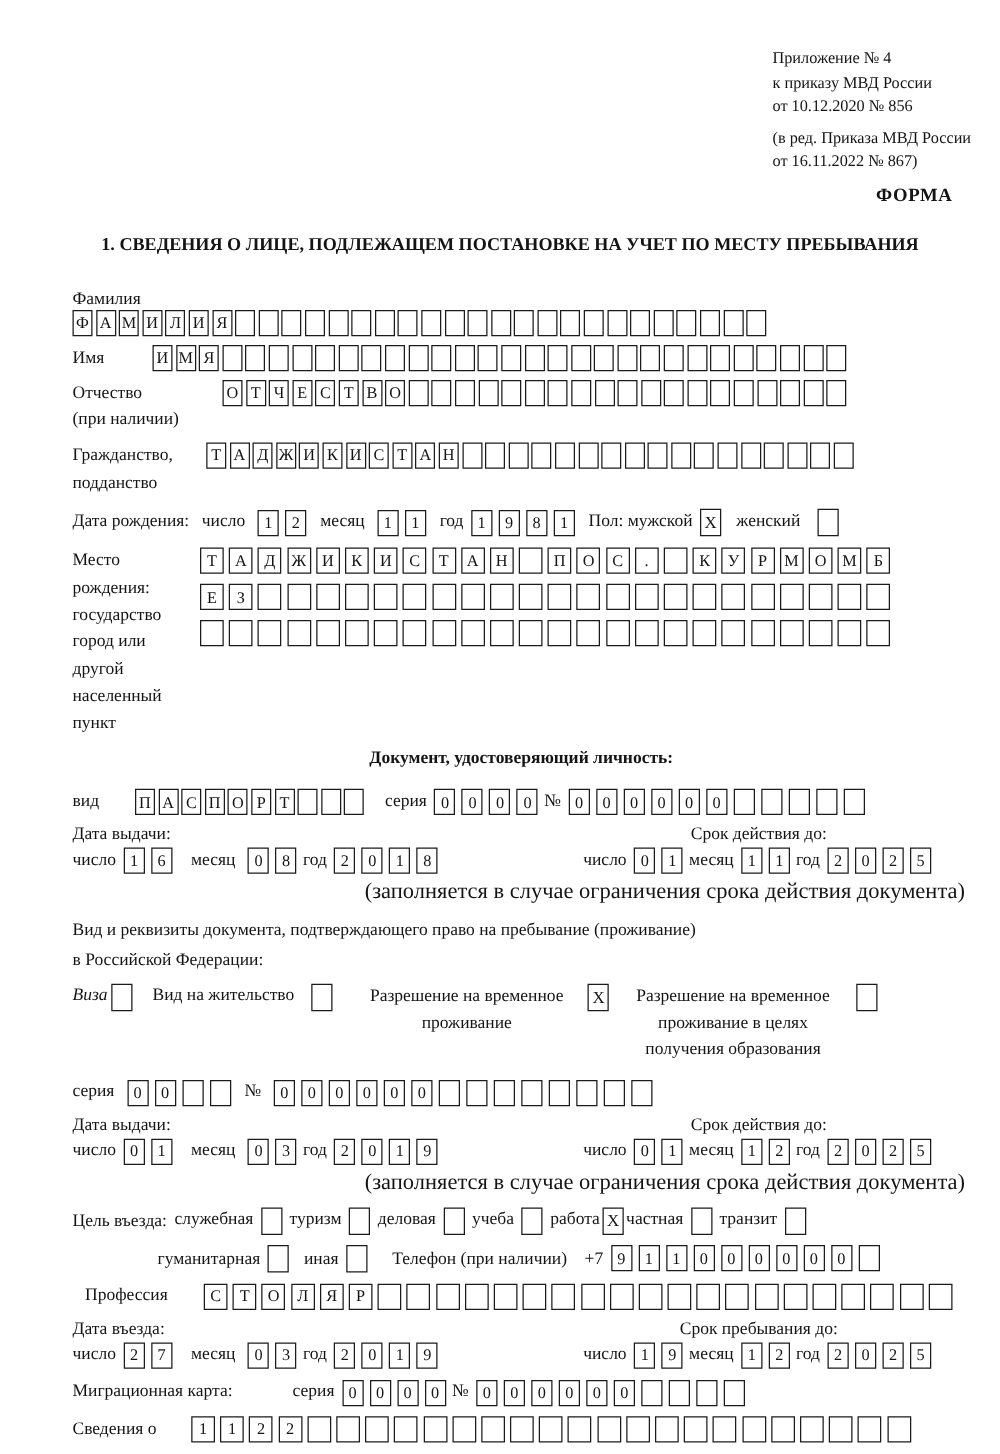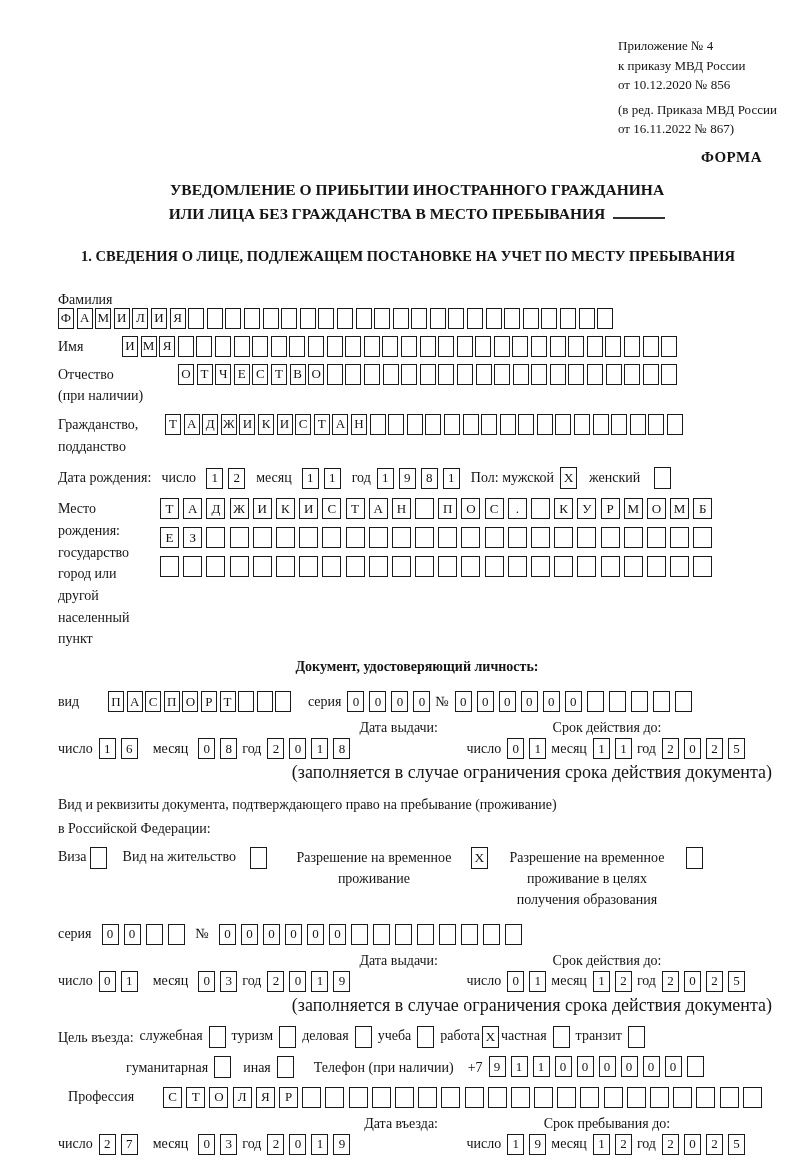--- a/index.html
+++ b/index.html
@@ -45,21 +45,21 @@
   .gap6 { margin-left:6px; } .gap10 { margin-left:10px; } .gap14 { margin-left:14px; }
 
   .lw-sur { width:64px; } .lw-pat { width:120px; } .lw-cit { width:107px; }
   .lw-bp  { width:102px; } .lw-vid { width:50px; } .lw-rep { width:95px; }
 
   .cellstack > .cells { margin-bottom:8px; }
 
   .dochead { text-align:center; font-weight:bold; margin-top:9px; }
 
   .dhead { display:flex; margin-top:8px; }
-  .dhead > span:first-child { width:380px; text-align:right; }
+  .dhead > span:first-child { width:380px; text-align:left; }
   .dhead > span:last-child  { flex:1; text-align:center; }
   .drow { display:flex; justify-content:space-between; margin-top:2px; padding-right:26px; }
   .dgrp { display:flex; align-items:center; }
   .dgrp .lbl { padding-top:0; }
   .note { text-align:right; font-size:18px; margin-top:3px; padding-right:4px; }
 
   .intro { margin-top:10px; line-height:1.7; }
 
   .opts { display:flex; margin-top:6px; }
   .opt { display:flex; align-items:flex-start; }
@@ -75,24 +75,20 @@
   <div class="annex">
     <div>Приложение № 4</div>
     <div>к приказу МВД России</div>
     <div>от 10.12.2020 № 856</div>
     <div class="rev">(в ред. Приказа МВД России</div>
     <div>от 16.11.2022 № 867)</div>
   </div>
 
   <div class="forma">ФОРМА</div>
 
-  <div class="title">
-    <div>УВЕДОМЛЕНИЕ О ПРИБЫТИИ ИНОСТРАННОГО ГРАЖДАНИНА</div>
-    <div><span>ИЛИ ЛИЦА БЕЗ ГРАЖДАНСТВА В МЕСТО ПРЕБЫВАНИЯ</span><span class="tline"></span></div>
-  </div>
 
   <div class="sec1">1. СВЕДЕНИЯ О ЛИЦЕ, ПОДЛЕЖАЩЕМ ПОСТАНОВКЕ НА УЧЕТ ПО МЕСТУ ПРЕБЫВАНИЯ</div>
 
   <div class="row" style="margin-top:24px;flex-direction:column;">
     <span class="lbl lw-sur">Фамилия</span>
     <span class="cells">
         <span class="cell">Ф</span>
         <span class="cell">А</span>
         <span class="cell">М</span>
         <span class="cell">И</span>
@@ -433,21 +429,21 @@
   </div>
   <div class="note">(заполняется в случае ограничения срока действия документа)</div>
 
   <div class="intro">
     <div>Вид и реквизиты документа, подтверждающего право на пребывание (проживание)</div>
     <div>в Российской Федерации:</div>
   </div>
 
   <div class="opts">
     <span class="opt">
-      <span class="lbl" style="padding-top:2px;">Виза</span>
+      <span class="lbl" style="padding-top:2px;font-style:italic;">Виза</span>
       <span class="checkbox" style="margin-left:3px;"></span>
     </span>
     <span class="opt gap10">
       <span class="lbl" style="padding-top:2px;">Вид на жительство</span>
       <span class="checkbox" style="margin-left:14px;"></span>
     </span>
     <span class="opt gap10">
       <span class="optlbl-c" style="width:182px;">Разрешение на временное проживание</span>
       <span class="checkbox">X</span>
     </span>

